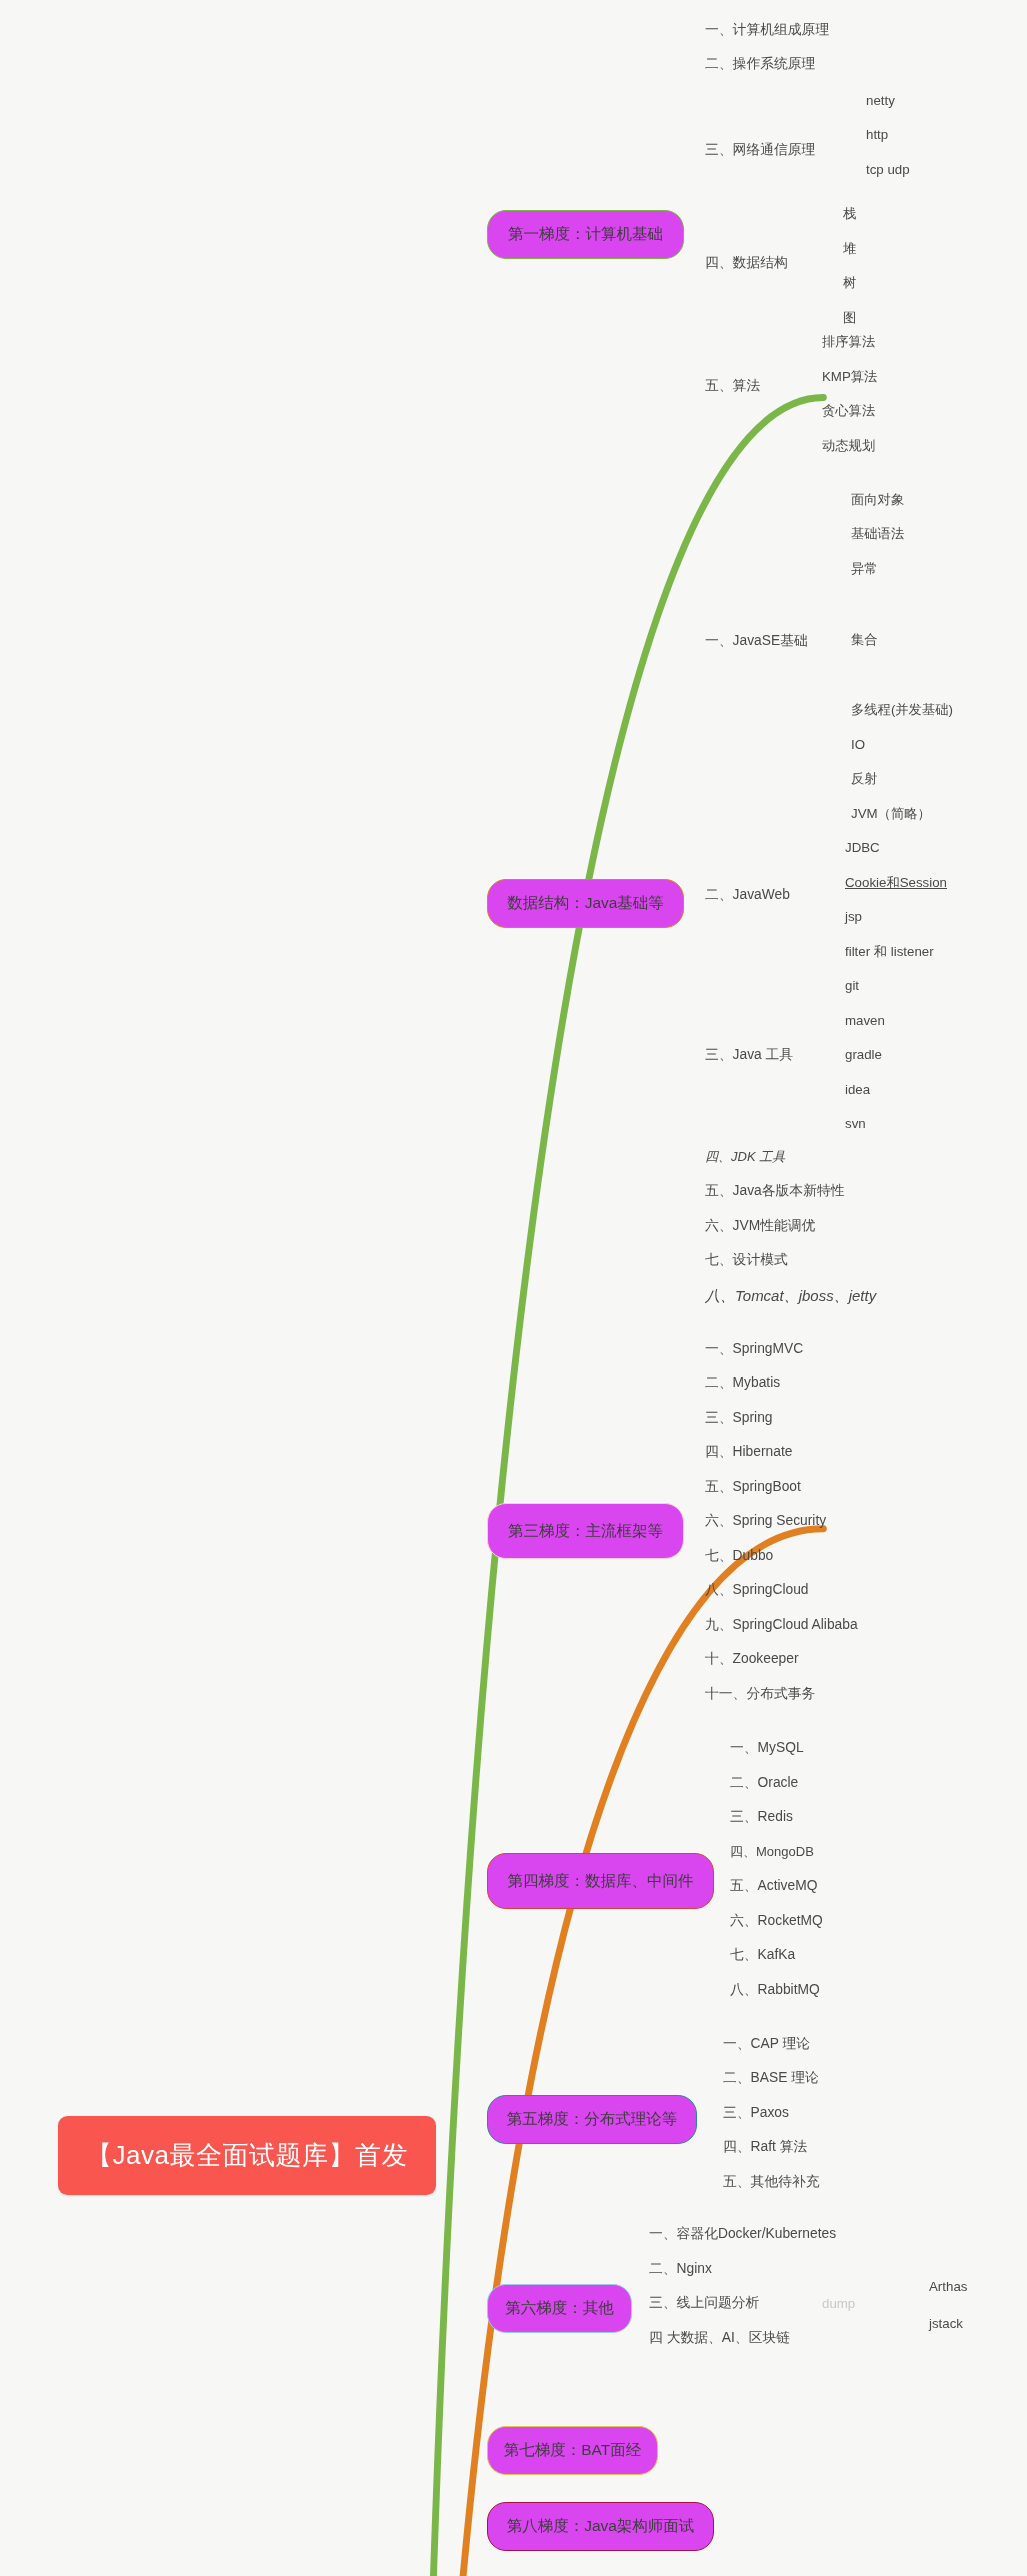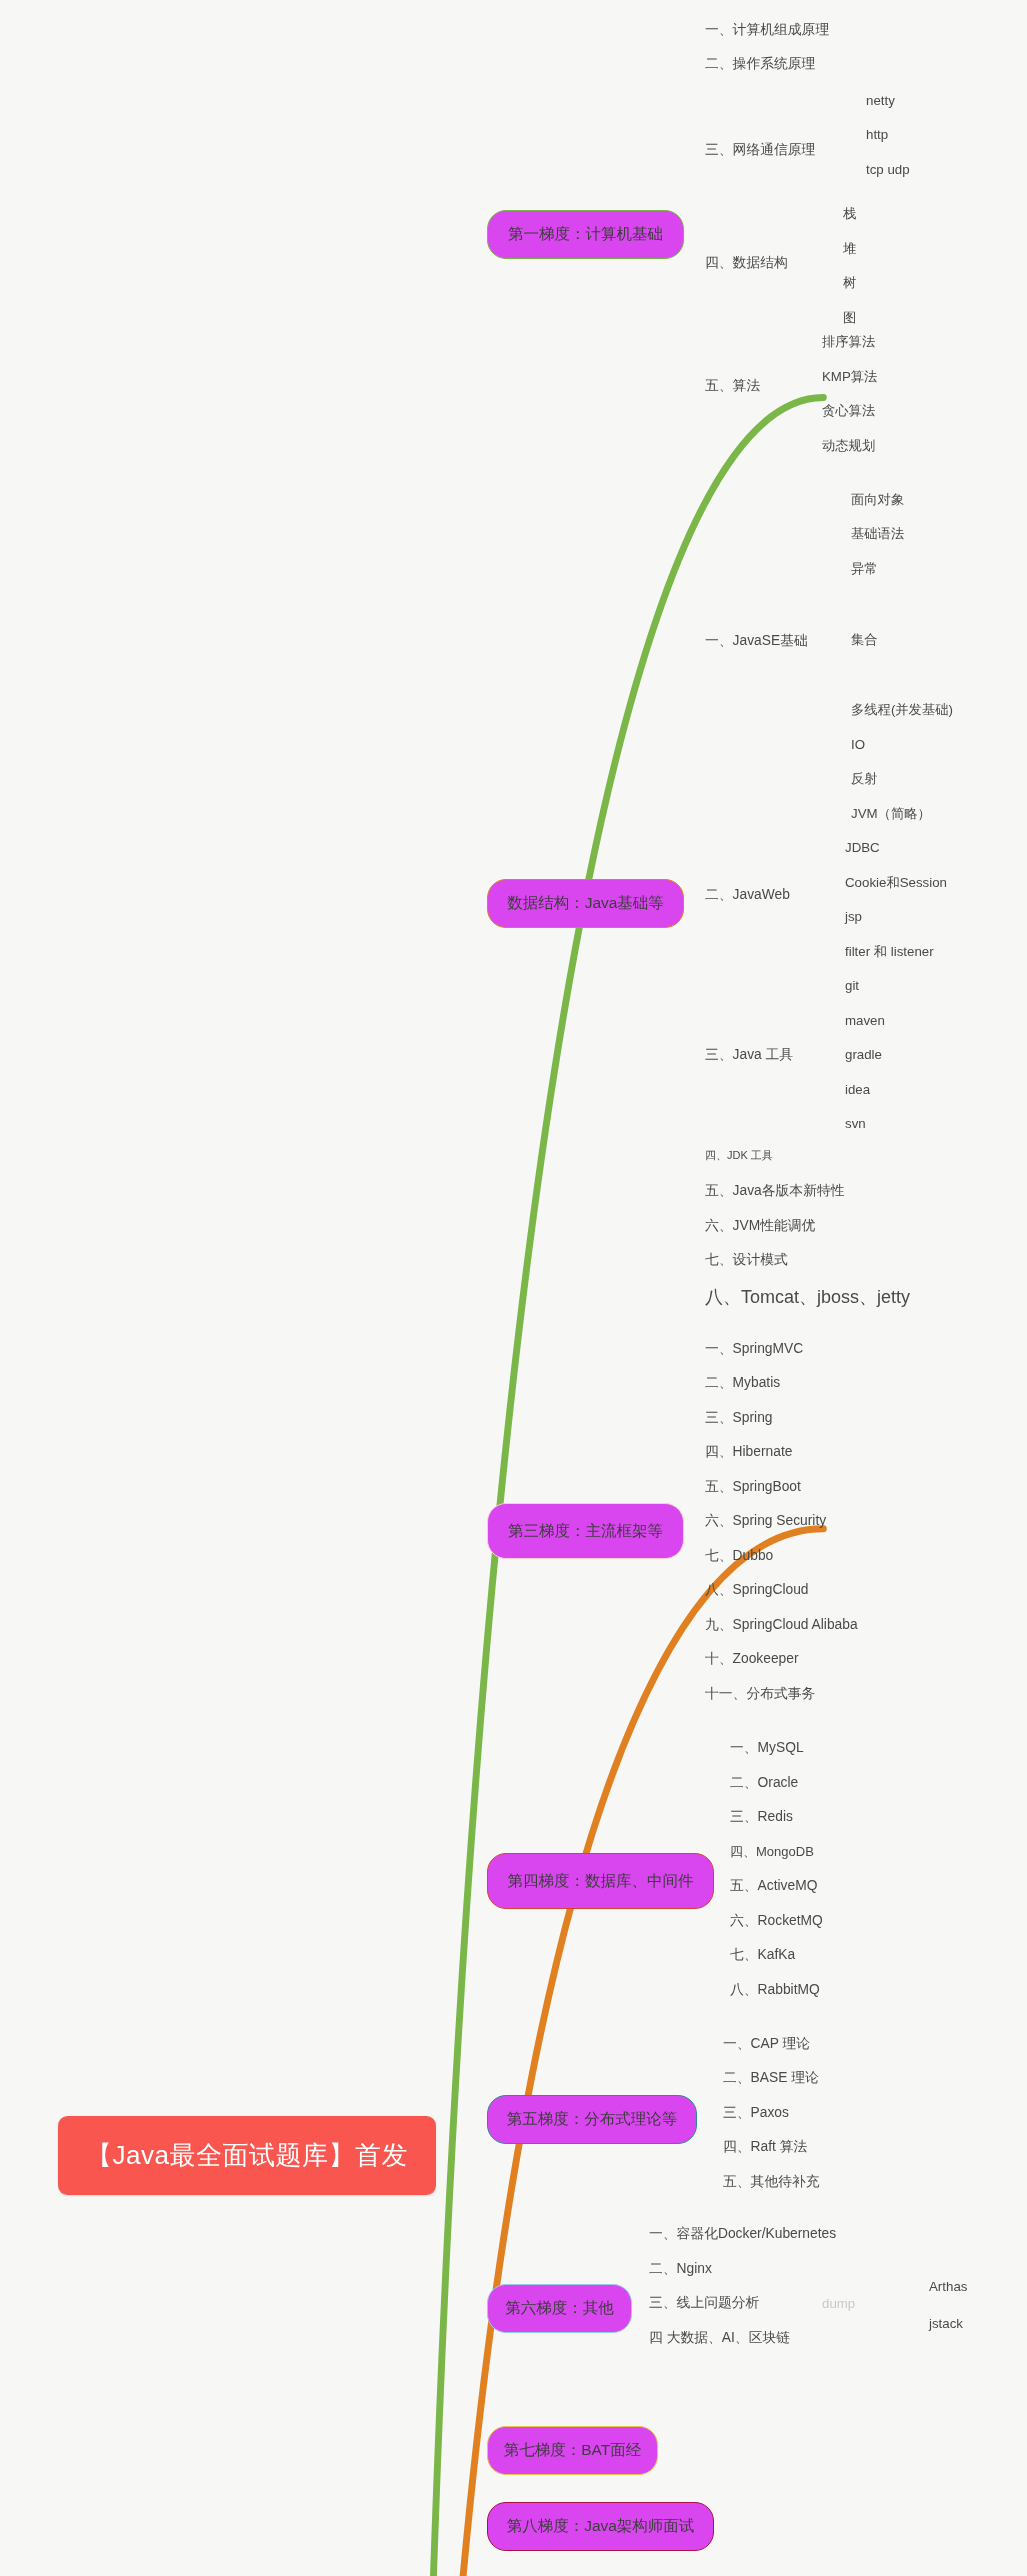--- a/index.html
+++ b/index.html
@@ -170,35 +170,35 @@
     <div class="leaf sub" style="left: 843px; top: 276px; font-size: 13.3px;">树</div>
     <div class="leaf sub" style="left: 843px; top: 311px; font-size: 13.3px;">图</div>
     <div class="leaf sub" style="left: 822px; top: 335px; font-size: 13.3px;">排序算法</div>
     <div class="leaf sub" style="left: 822px; top: 370px; font-size: 13.3px;">KMP算法</div>
     <div class="leaf sub" style="left: 822px; top: 404px; font-size: 13.3px;">贪心算法</div>
     <div class="leaf sub" style="left: 822px; top: 439px; font-size: 13.3px;">动态规划</div>
     <div class="branch-node" style="left: 487px; top: 879px; width: 197px; height: 49px; border-color: rgb(224, 128, 32);">数据结构：Java基础等</div>
     <div class="leaf" style="left: 705px; top: 634px; font-size: 13.8px;">一、JavaSE基础</div>
     <div class="leaf" style="left: 705px; top: 888px; font-size: 13.8px;">二、JavaWeb</div>
     <div class="leaf" style="left: 705px; top: 1048px; font-size: 13.8px;">三、Java 工具</div>
-    <div class="leaf" style="left: 705px; top: 1150px; font-size: 11px;">四、JDK 工具</div>
+    <div class="leaf" style="left: 705px; top: 1150px; font-size: 13px; font-style: italic;">四、JDK 工具</div>
     <div class="leaf" style="left: 705px; top: 1184px; font-size: 13.8px;">五、Java各版本新特性</div>
     <div class="leaf" style="left: 705px; top: 1219px; font-size: 13.8px;">六、JVM性能调优</div>
     <div class="leaf" style="left: 705px; top: 1253px; font-size: 13.8px;">七、设计模式</div>
-    <div class="leaf" style="left: 705px; top: 1288px; font-size: 18px;">八、Tomcat、jboss、jetty</div>
+    <div class="leaf" style="left: 705px; top: 1288px; font-size: 15px; font-style: italic;">八、Tomcat、jboss、jetty</div>
     <div class="leaf sub" style="left: 851px; top: 493px; font-size: 13.3px;">面向对象</div>
     <div class="leaf sub" style="left: 851px; top: 527px; font-size: 13.3px;">基础语法</div>
     <div class="leaf sub" style="left: 851px; top: 562px; font-size: 13.3px;">异常</div>
     <div class="leaf sub" style="left: 851px; top: 633px; font-size: 13.3px;">集合</div>
     <div class="leaf sub" style="left: 851px; top: 703px; font-size: 13.3px;">多线程(并发基础)</div>
     <div class="leaf sub" style="left: 851px; top: 738px; font-size: 13.3px;">IO</div>
     <div class="leaf sub" style="left: 851px; top: 772px; font-size: 13.3px;">反射</div>
     <div class="leaf sub" style="left: 851px; top: 807px; font-size: 13.3px;">JVM（简略）</div>
     <div class="leaf sub" style="left: 845px; top: 841px; font-size: 13.3px;">JDBC</div>
-    <div class="leaf sub" style="left: 845px; top: 876px; font-size: 13.3px;">Cookie和Session</div>
+    <div class="leaf sub" style="left: 845px; top: 876px; font-size: 13.3px; text-decoration: underline;">Cookie和Session</div>
     <div class="leaf sub" style="left: 845px; top: 910px; font-size: 13.3px; text-align: center;">jsp</div>
     <div class="leaf sub" style="left: 845px; top: 945px; font-size: 13.3px;">filter 和 listener</div>
     <div class="leaf sub" style="left: 845px; top: 979px; font-size: 13.3px;">git</div>
     <div class="leaf sub" style="left: 845px; top: 1014px; font-size: 13.3px;">maven</div>
     <div class="leaf sub" style="left: 845px; top: 1048px; font-size: 13.3px;">gradle</div>
     <div class="leaf sub" style="left: 845px; top: 1083px; font-size: 13.3px;">idea</div>
     <div class="leaf sub" style="left: 845px; top: 1117px; font-size: 13.3px;">svn</div>
     <div class="branch-node" style="left: 487px; top: 1503px; width: 197px; height: 56px; border-color: rgb(249, 207, 207);">第三梯度：主流框架等</div>
     <div class="leaf" style="left: 705px; top: 1342px; font-size: 13.8px;">一、SpringMVC</div>
     <div class="leaf" style="left: 705px; top: 1376px; font-size: 13.8px;">二、Mybatis</div>

